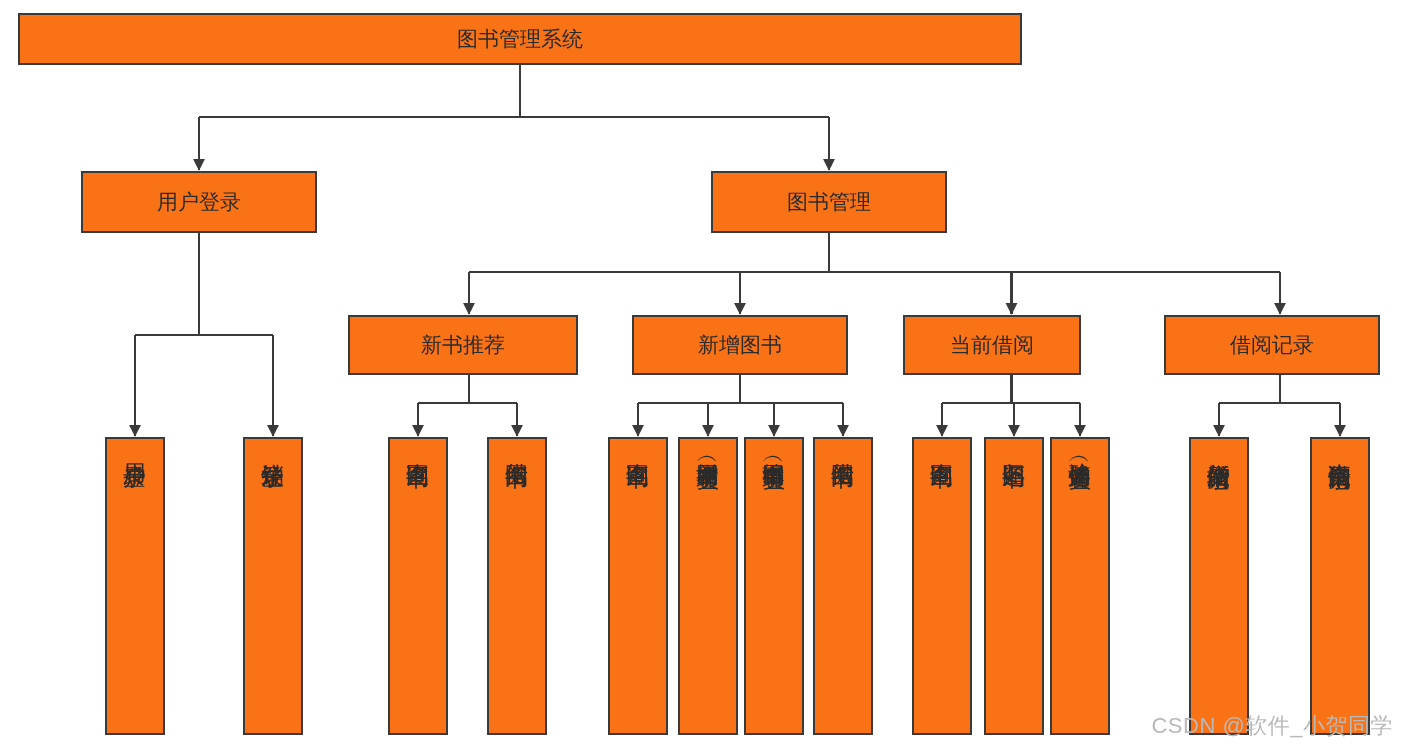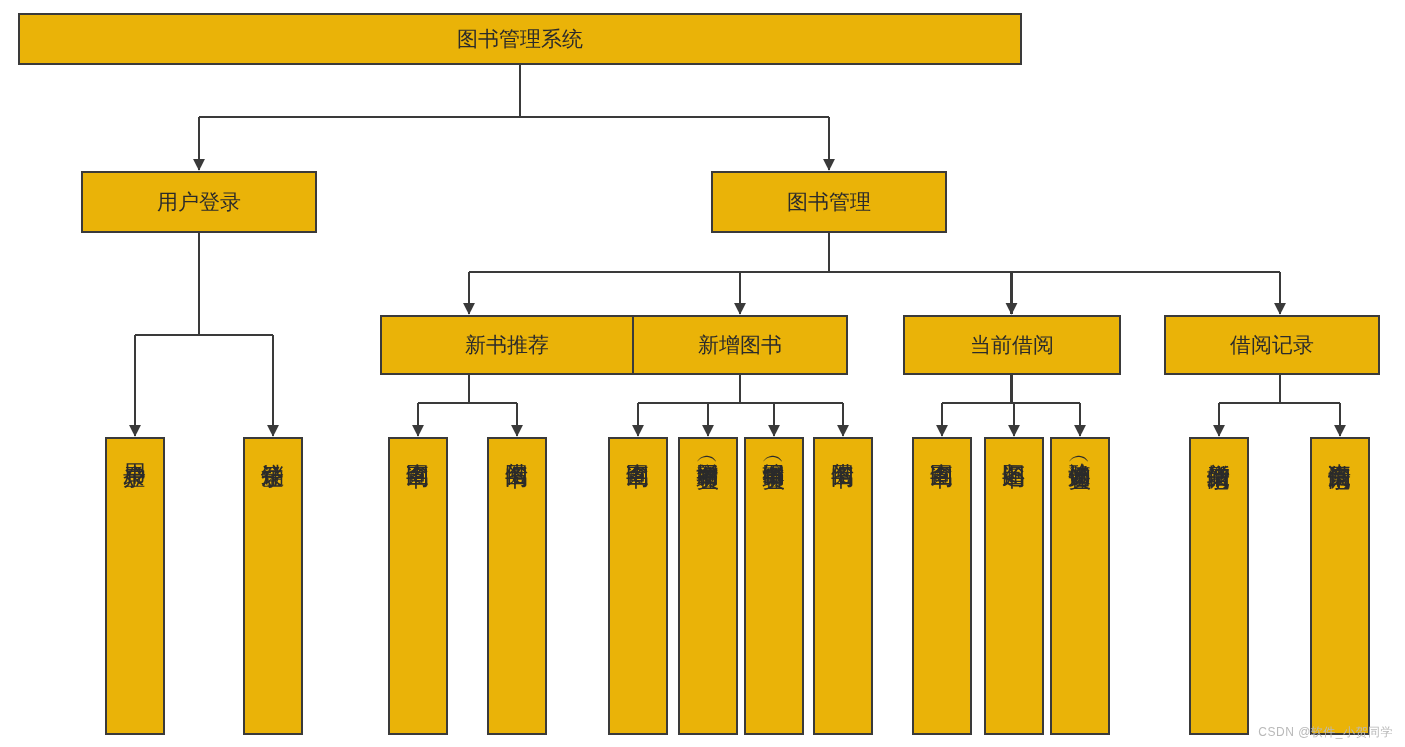--- a/index.html
+++ b/index.html
@@ -4,21 +4,21 @@
 <style>
   html,body{margin:0;padding:0;background:#ffffff;}
   body{
     width:1405px;height:747px;overflow:hidden;
     font-family:"Liberation Sans","DejaVu Sans",sans-serif;
     position:relative;
   }
   #diagram{position:absolute;left:0;top:0;width:1405px;height:747px;}
   .node-box{
     position:absolute;
-    background:#eab308;
+    background:#f97316;
     border:2px solid #3a3a3a;
     box-sizing:border-box;
     display:flex;
     align-items:center;
     justify-content:center;
   }
   .node-label{
     color:#2b2b2b;
     line-height:1.18;
     text-align:center;
@@ -39,21 +39,21 @@
     text-orientation:upright;
     font-size:23px;
     letter-spacing:1px;
     line-height:1.05;
   }
   .v-node.small .node-label{font-size:22px;}
   .watermark{
     position:absolute;
     right:12px;
     bottom:6px;
-    font-size:12px;
+    font-size:22px;
     color:#b9b9b9;
     letter-spacing:0.5px;
     white-space:nowrap;
     user-select:none;
     pointer-events:none;
   }
 </style>
 </head>
 <body>
 
@@ -101,27 +101,27 @@
 <div id="nodes-layer">
     <div class="node-box h-node" style="left: 18px; top: 13px; width: 1004px; height: 52px; border-color: rgb(58, 58, 58);">
       <span class="node-label" style="color: rgb(43, 43, 43);">图书管理系统</span>
     </div>
     <div class="node-box h-node" style="left: 81px; top: 171px; width: 236px; height: 62px; border-color: rgb(58, 58, 58);">
       <span class="node-label" style="color: rgb(43, 43, 43);">用户登录</span>
     </div>
     <div class="node-box h-node" style="left: 711px; top: 171px; width: 236px; height: 62px; border-color: rgb(58, 58, 58);">
       <span class="node-label" style="color: rgb(43, 43, 43);">图书管理</span>
     </div>
-    <div class="node-box h-node" style="left: 380px; top: 315px; width: 254px; height: 60px; border-color: rgb(58, 58, 58);">
+    <div class="node-box h-node" style="left: 348px; top: 315px; width: 230px; height: 60px; border-color: rgb(58, 58, 58);">
       <span class="node-label" style="color: rgb(43, 43, 43);">新书推荐</span>
     </div>
     <div class="node-box h-node" style="left: 632px; top: 315px; width: 216px; height: 60px; border-color: rgb(58, 58, 58);">
       <span class="node-label" style="color: rgb(43, 43, 43);">新增图书</span>
     </div>
-    <div class="node-box h-node" style="left: 903px; top: 315px; width: 218px; height: 60px; border-color: rgb(58, 58, 58);">
+    <div class="node-box h-node" style="left: 903px; top: 315px; width: 178px; height: 60px; border-color: rgb(58, 58, 58);">
       <span class="node-label" style="color: rgb(43, 43, 43);">当前借阅</span>
     </div>
     <div class="node-box h-node" style="left: 1164px; top: 315px; width: 216px; height: 60px; border-color: rgb(58, 58, 58);">
       <span class="node-label" style="color: rgb(43, 43, 43);">借阅记录</span>
     </div>
     <div class="node-box v-node" style="left: 105px; top: 437px; width: 60px; height: 298px; border-color: rgb(58, 58, 58);">
       <span class="node-label" style="color: rgb(43, 43, 43);">用户登录</span>
     </div>
     <div class="node-box v-node" style="left: 243px; top: 437px; width: 60px; height: 298px; border-color: rgb(58, 58, 58);">
       <span class="node-label" style="color: rgb(43, 43, 43);">注销登录</span>

